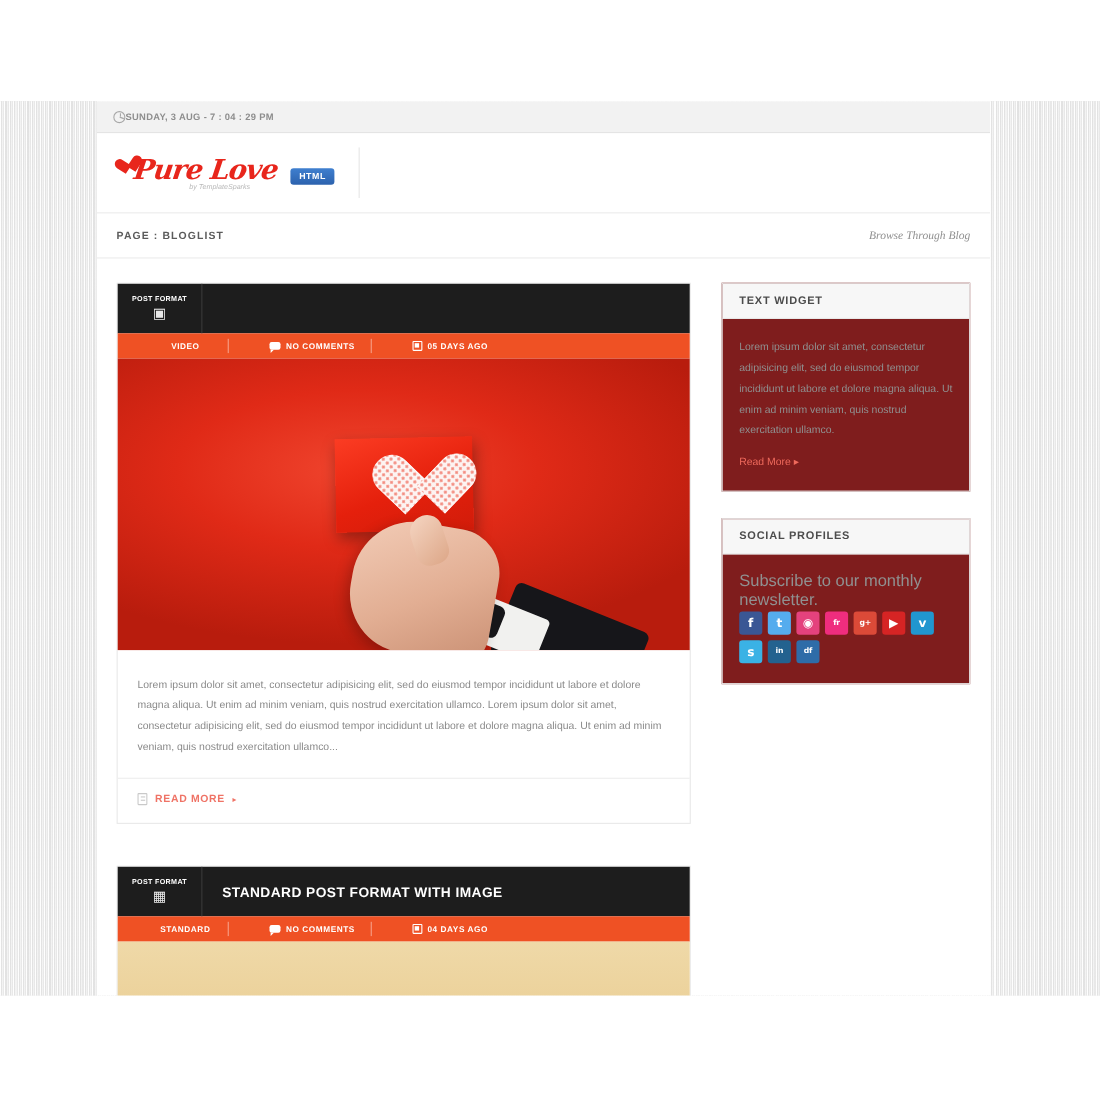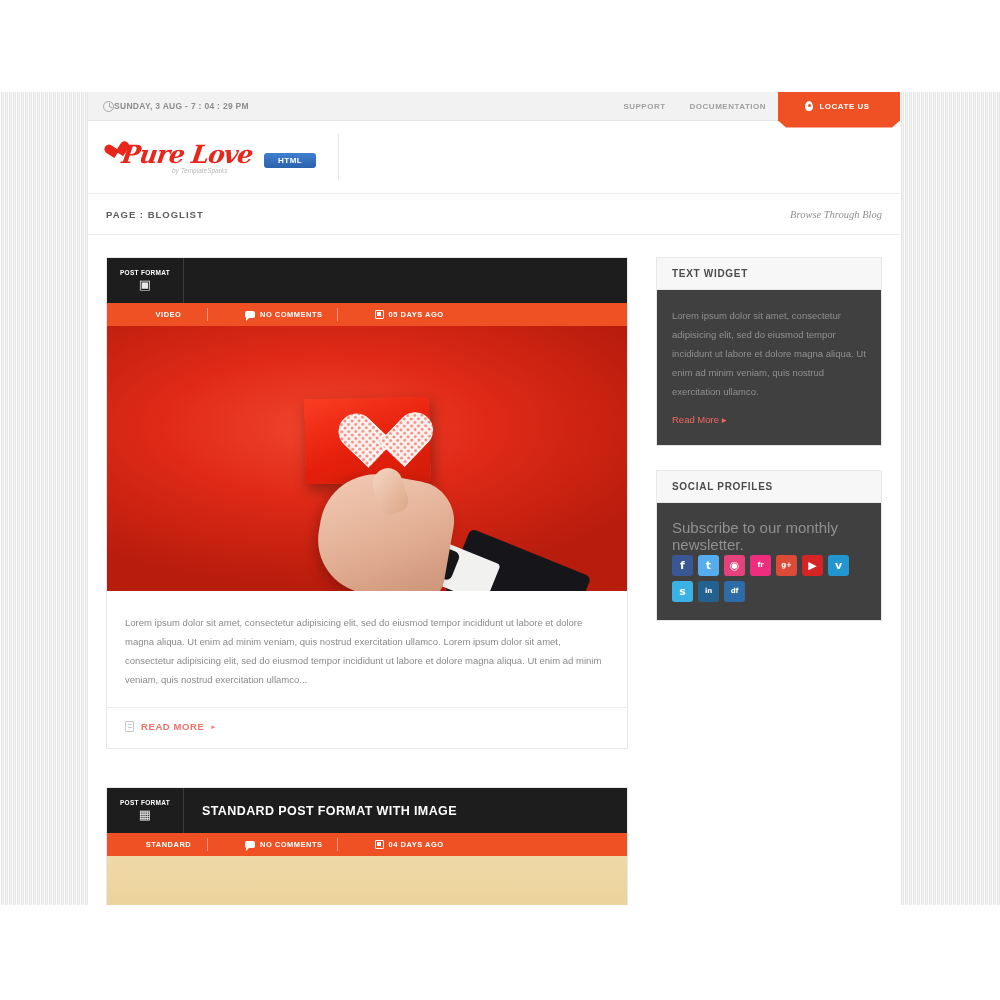--- a/index.html
+++ b/index.html
@@ -120,21 +120,21 @@
     letter-spacing: -1px; font-weight: bold;
     transform: skewX(-8deg);
   }
   .logo-sub {
     position: absolute; left: 66px; top: 31px;
     font-size: 6.5px; color: #b9b9b9; font-style: italic;
   }
   .html-badge {
     background: linear-gradient(#3f7fcf, #2c62ad);
     color: #fff; font-size: 8px; font-weight: bold;
-    padding: 3px 14px; border-radius: 3px; letter-spacing: .5px;
+    padding: 3px 8px; border-radius: 3px; letter-spacing: .5px;
     align-self: center; margin-top: 6px;
   }
   .logo-divider { width: 1px; height: 46px; background: #e6e6e6; margin-left: 22px; }
 
   .mainnav { margin-left: auto; display: flex; align-items: center; }
   .mainnav .item {
     display: flex; align-items: center; gap: 7px;
     padding: 9px 12px;
     font-size: 11px; font-weight: bold; color: #4a5c7a;
     letter-spacing: .4px; text-decoration: none;
@@ -278,21 +278,21 @@
     width: 9px; height: 11px; border: 1.3px solid #c9c9c9; border-radius: 1px;
     display: inline-block; position: relative;
   }
   .doc-icon::before {
     content: ""; position: absolute; left: 1.5px; top: 2px; width: 4px; height: 1px;
     background: #c9c9c9; box-shadow: 0 3px 0 #c9c9c9;
   }
   .tri { color: #ef7366; font-size: 7px; }
 
   
-  .widget { border: 1px solid #e8e8e8; background: #404040; margin-bottom: 24px; }
+  .widget { border: 1px solid #e8e8e8; background: #7f1d1d; margin-bottom: 24px; }
   .widget-head {
     height: 32px; background: #f7f7f7; border-bottom: 1px solid #e8e8e8;
     display: flex; align-items: center; padding: 0 15px;
     font-size: 10px; font-weight: bold; color: #4c4c4c; letter-spacing: .7px;
   }
   .widget-body { padding: 16px 15px 18px 15px; }
   .widget-text { font-size: 9.5px; line-height: 19px; color: #909090; }
   .widget-link {
     display: inline-block; margin-top: 13px;
     font-size: 9.5px; color: #ef6a5c; text-decoration: none;
@@ -313,28 +313,20 @@
 <body>
 
 <div id="backdrop"></div>
 
 <div id="page">
 
   <div class="topbar">
     <div class="topbar-date">
       <span class="clock-icon"></span>
       <span>SUNDAY, 3 AUG - 7 : 04 : 29 PM</span>
-    </div>
-    <div class="topnav">
-      <a href="#">SUPPORT</a>
-      <a href="#">DOCUMENTATION</a>
-      <a href="#" class="locate">
-        <span class="pin-icon"></span>
-        <span>LOCATE US</span>
-      </a>
     </div>
   </div>
 
   <div class="header">
     <div class="logo-wrap">
       <div class="logo-mark">
         <span class="heart"></span>
         <span class="logo-script">Pure Love</span>
         <span class="logo-sub">by TemplateSparks</span>
       </div>

